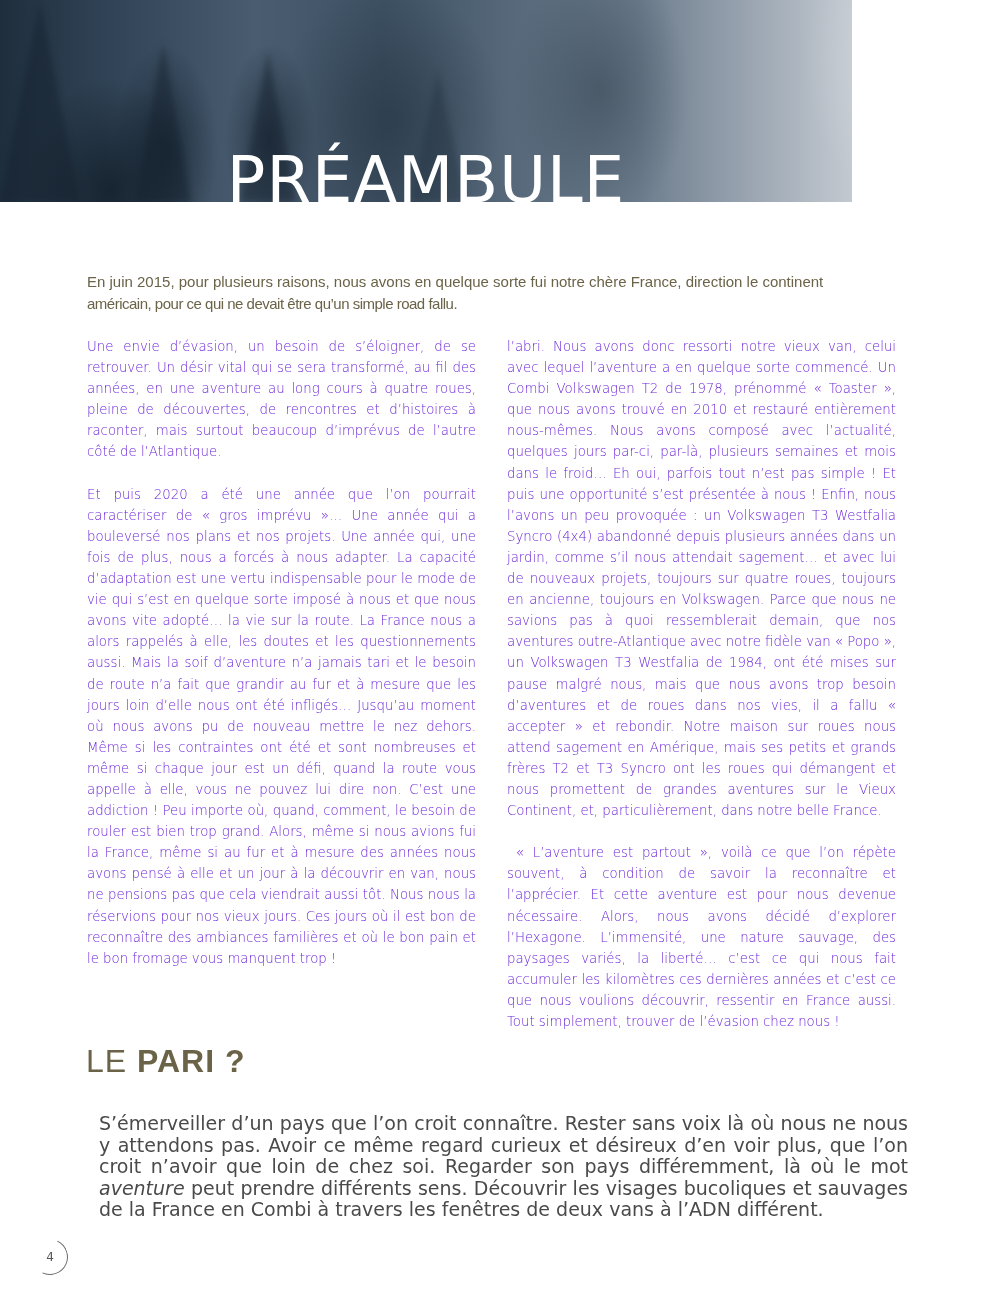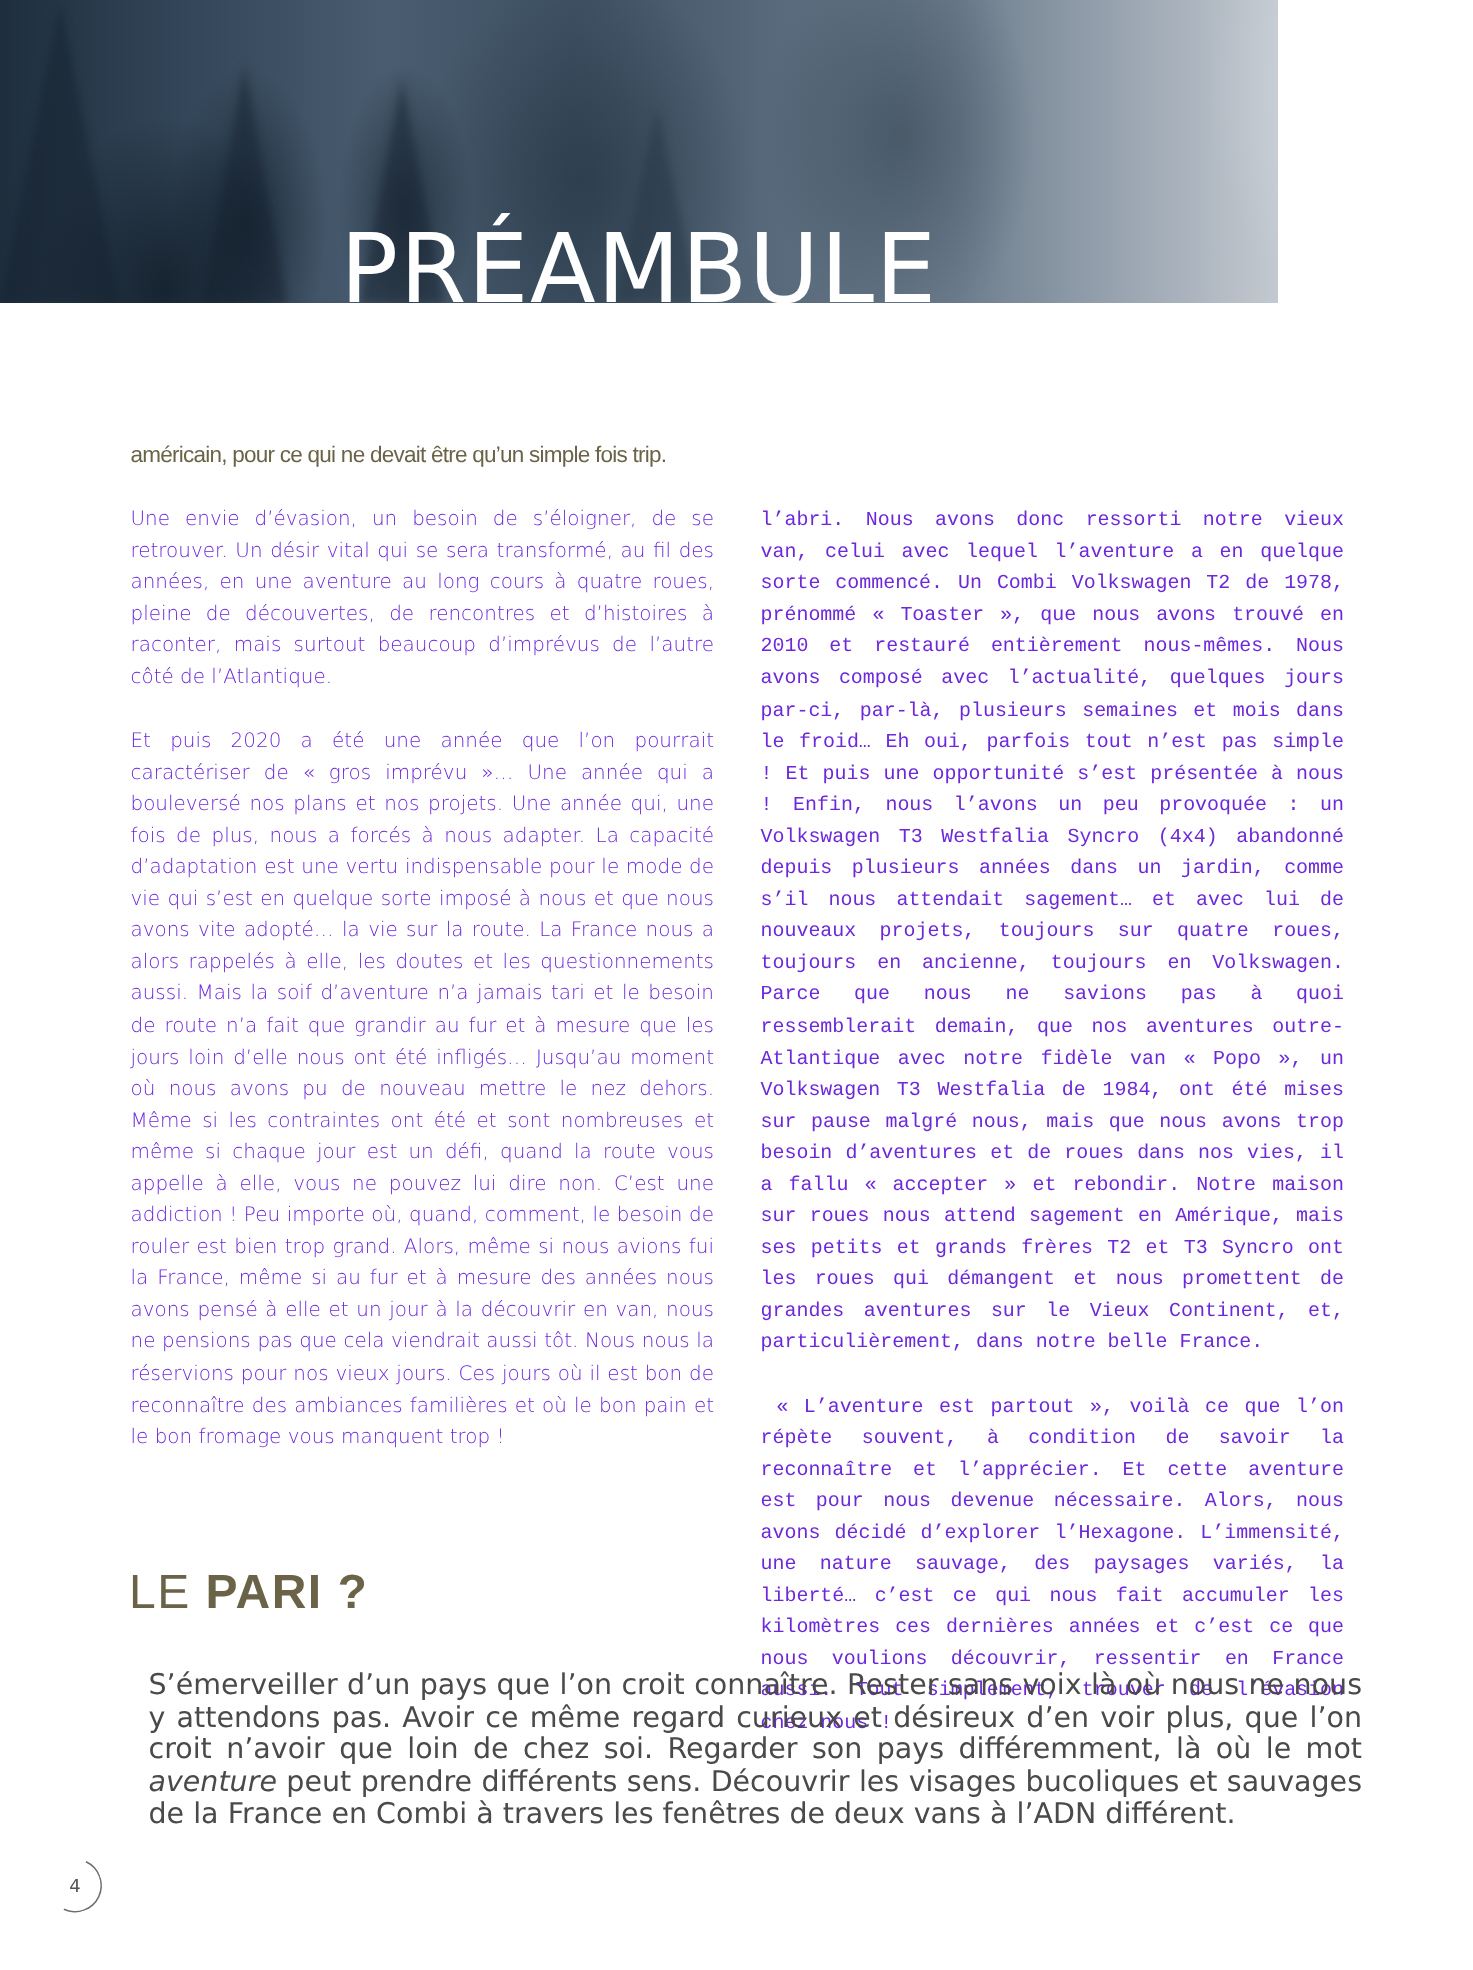--- a/index.html
+++ b/index.html
@@ -32,21 +32,21 @@
   }
   .intro .l2 { letter-spacing: -0.5px; }
 
   .col {
     position: absolute; top: 336px; width: 389px;
     font-family: "DejaVu Sans", sans-serif; font-size: 13.3px; line-height: 21.1px;
     color: #6d28d9; text-align: justify; font-weight: 300;
   }
   .col p { margin: 0 0 21.1px 0; }
   .col-left { left: 87px; }
-  .col-right { left: 507px; font-family: Liberation Mono, monospace; }
+  .col-right { left: 507px; }
 
   .section-title {
     position: absolute; left: 86px; top: 1038px; margin: 0;
     font-family: "Liberation Sans Narrow", "Liberation Sans", sans-serif; font-size: 32px; line-height: 46px;
     color: #6b6348; font-weight: normal; letter-spacing: 1px;
   }
   .section-title .strong { font-weight: bold; }
 
   .pari {
     position: absolute; left: 87px; top: 1101px; width: 809px; margin: 12px;
@@ -71,22 +71,22 @@
 <div class="hero">
   <div class="tree" style="left:0px;border-bottom-width:200px;border-left-width:40px;border-right-width:40px;"></div>
   <div class="tree" style="left:135px;border-bottom-width:160px;"></div>
   <div class="tree" style="left:240px;border-bottom-width:150px;"></div>
   <div class="tree" style="left:410px;border-bottom-width:130px;border-bottom-color:rgba(30,44,58,0.35);"></div>
   <div class="tree" style="left:905px;border-bottom-width:110px;border-left-width:18px;border-right-width:18px;border-bottom-color:rgba(60,74,88,0.45);"></div>
   <h1 class="hero-title">PRÉAMBULE</h1>
 </div>
 
 <p class="intro">
-  <br>
-  <span class="l2">américain, pour ce qui ne devait être qu’un simple fois trip.</span>
+  <span>En juin 2015, pour plusieurs raisons, nous avons en quelque sorte fui notre chère France, direction le continent</span><br>
+  <span class="l2">américain, pour ce qui ne devait être qu’un simple road fallu.</span>
 </p>
 
 <div class="col col-left">
   <p>Une envie d’évasion, un besoin de s’éloigner, de se retrouver. Un désir vital qui se sera transformé, au fil des années, en une aventure au long cours à quatre roues, pleine de découvertes, de rencontres et d’histoires à raconter, mais surtout beaucoup d’imprévus de l’autre côté de l’Atlantique.</p>
   <p>Et puis 2020 a été une année que l’on pourrait caractériser de « gros imprévu »… Une année qui a bouleversé nos plans et nos projets. Une année qui, une fois de plus, nous a forcés à nous adapter. La capacité d’adaptation est une vertu indispensable pour le mode de vie qui s’est en quelque sorte imposé à nous et que nous avons vite adopté… la vie sur la route. La France nous a alors rappelés à elle, les doutes et les questionnements aussi. Mais la soif d’aventure n’a jamais tari et le besoin de route n’a fait que grandir au fur et à mesure que les jours loin d’elle nous ont été infligés… Jusqu’au moment où nous avons pu de nouveau mettre le nez dehors. Même si les contraintes ont été et sont nombreuses et même si chaque jour est un défi, quand la route vous appelle à elle, vous ne pouvez lui dire non. C’est une addiction ! Peu importe où, quand, comment, le besoin de rouler est bien trop grand. Alors, même si nous avions fui la France, même si au fur et à mesure des années nous avons pensé à elle et un jour à la découvrir en van, nous ne pensions pas que cela viendrait aussi tôt. Nous nous la réservions pour nos vieux jours. Ces jours où il est bon de reconnaître des ambiances familières et où le bon pain et le bon fromage vous manquent trop !</p>
 </div>
 
 <div class="col col-right">
   <p>l’abri. Nous avons donc ressorti notre vieux van, celui avec lequel l’aventure a en quelque sorte commencé. Un Combi Volkswagen T2 de 1978, prénommé « Toaster », que nous avons trouvé en 2010 et restauré entièrement nous-mêmes. Nous avons composé avec l’actualité, quelques jours par-ci, par-là, plusieurs semaines et mois dans le froid… Eh oui, parfois tout n’est pas simple ! Et puis une opportunité s’est présentée à nous ! Enfin, nous l’avons un peu provoquée : un Volkswagen T3 Westfalia Syncro (4x4) abandonné depuis plusieurs années dans un jardin, comme s’il nous attendait sagement… et avec lui de nouveaux projets, toujours sur quatre roues, toujours en ancienne, toujours en Volkswagen. Parce que nous ne savions pas à quoi ressemblerait demain, que nos aventures outre-Atlantique avec notre fidèle van « Popo », un Volkswagen T3 Westfalia de 1984, ont été mises sur pause malgré nous, mais que nous avons trop besoin d’aventures et de roues dans nos vies, il a fallu « accepter » et rebondir. Notre maison sur roues nous attend sagement en Amérique, mais ses petits et grands frères T2 et T3 Syncro ont les roues qui démangent et nous promettent de grandes aventures sur le Vieux Continent, et, particulièrement, dans notre belle France.</p>
   <p>&nbsp;« L’aventure est partout », voilà ce que l’on répète souvent, à condition de savoir la reconnaître et l’apprécier. Et cette aventure est pour nous devenue nécessaire. Alors, nous avons décidé d’explorer l’Hexagone. L’immensité, une nature sauvage, des paysages variés, la liberté… c’est ce qui nous fait accumuler les kilomètres ces dernières années et c’est ce que nous voulions découvrir, ressentir en France aussi. Tout simplement, trouver de l’évasion chez nous !</p>

